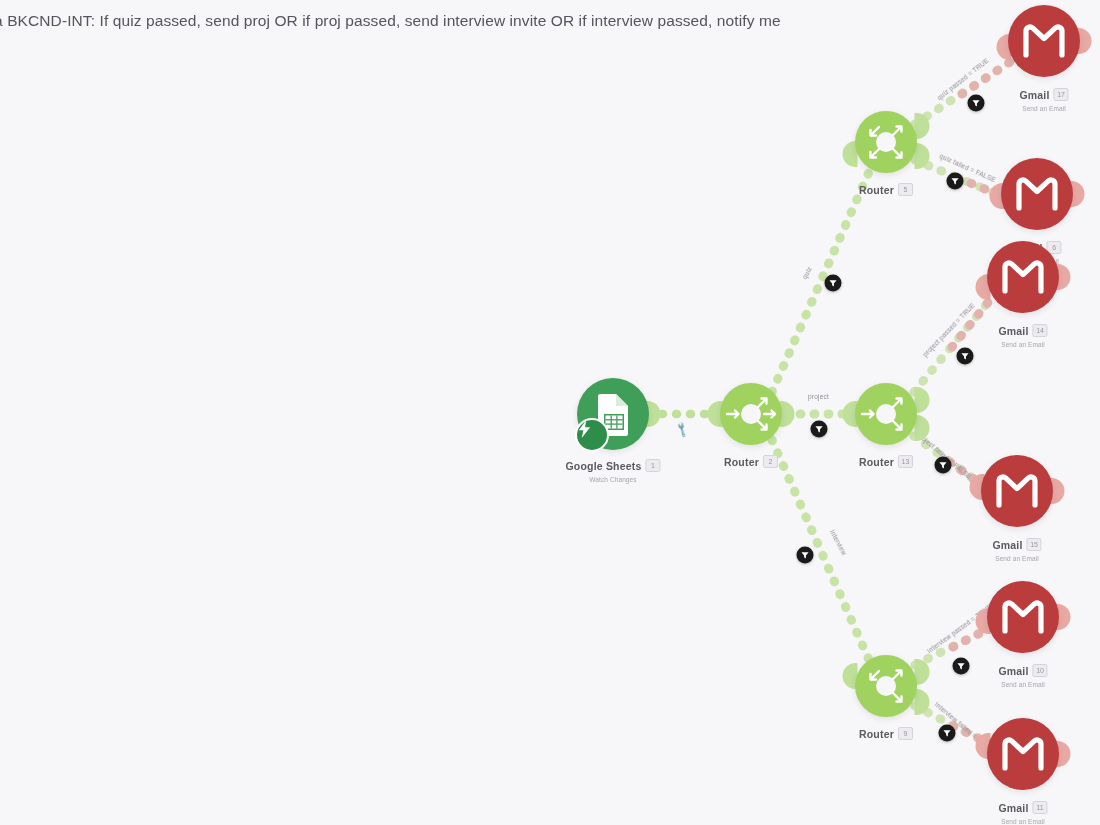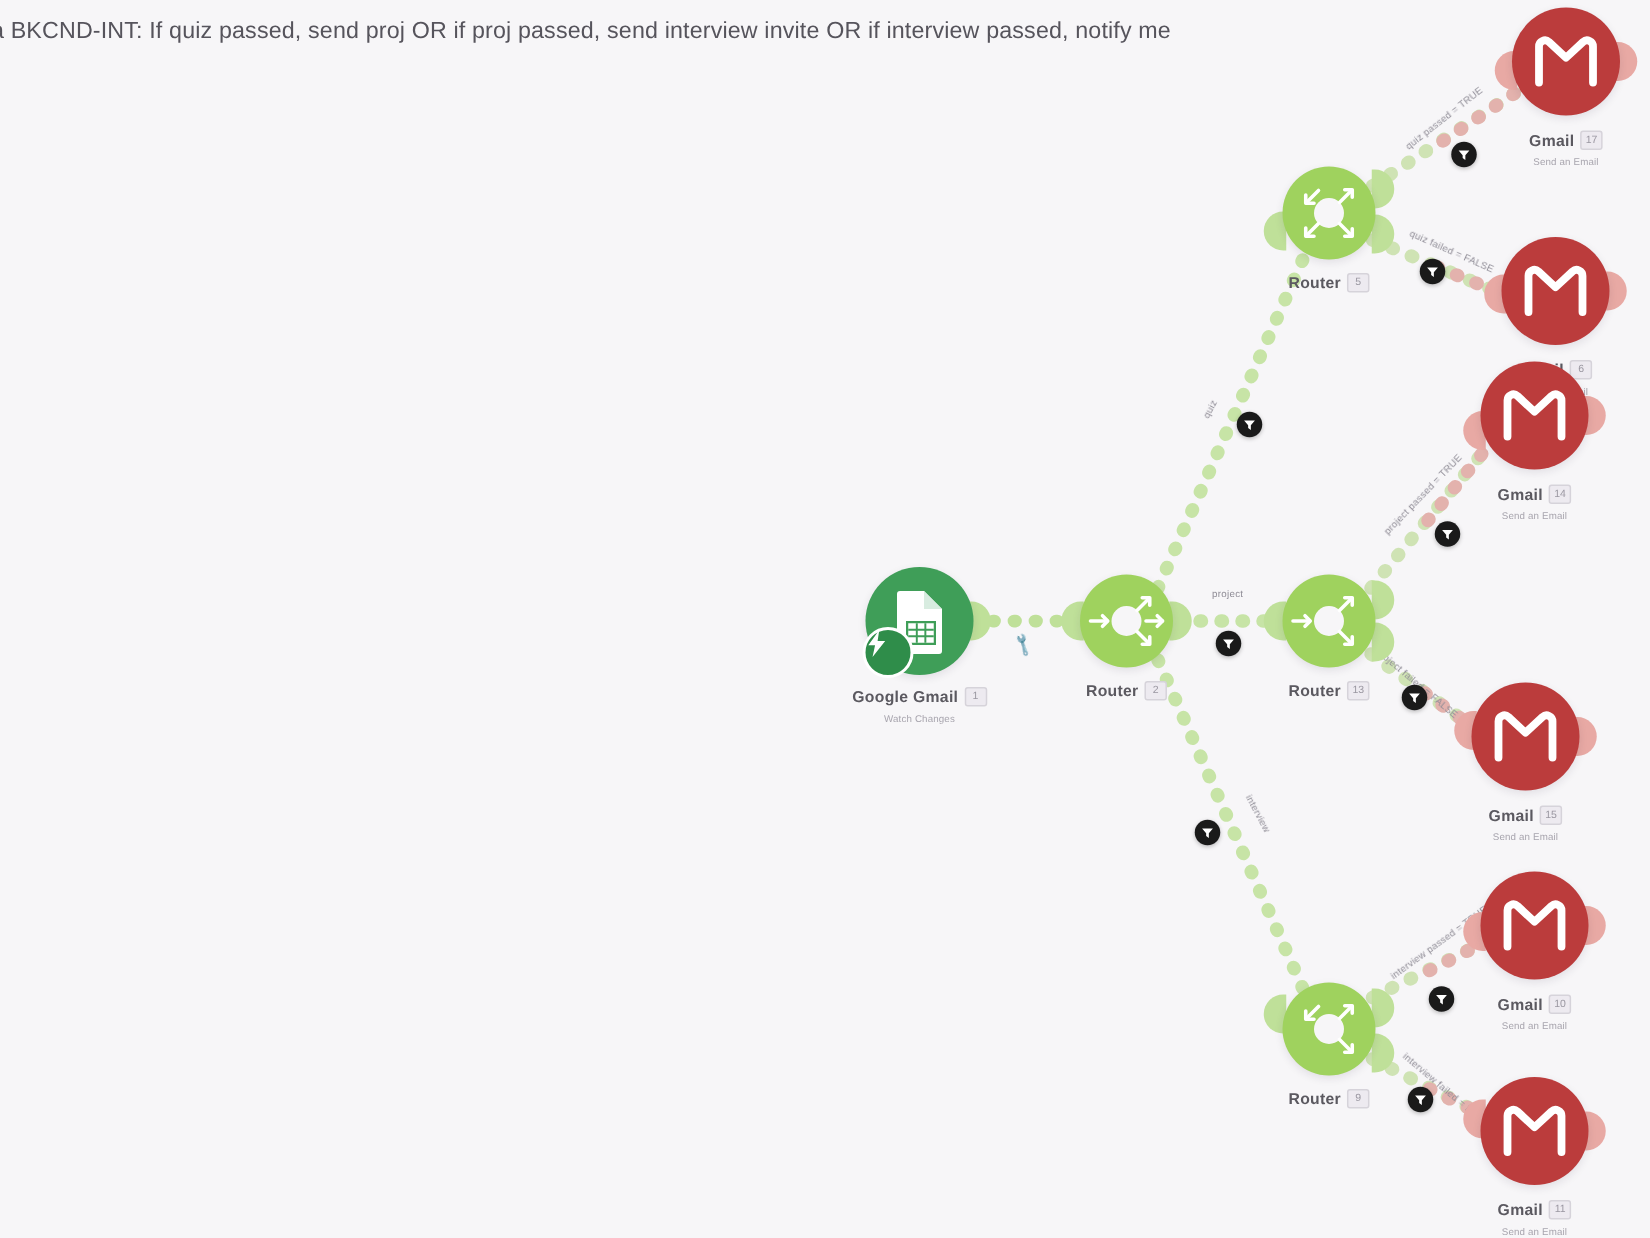--- a/index.html
+++ b/index.html
@@ -262,21 +262,21 @@
           <line x1="39.9" y1="37.5" x2="39.9" y2="50.5"></line>
         </g>
       </svg>
       <div class="bolt-badge">
         <svg width="15" height="18" viewBox="0 0 12 16">
             <polygon points="7.5,0 1,9 5,9 3.5,16 11,6.5 6.5,6.5" fill="#ffffff"></polygon>
           </svg>
       </div>
     </div>
     <div class="label" style="left:0;top:42px;">
-      <span class="name">Google Gmail</span><span class="chip">1</span>
+      <span class="name">Google Sheets</span><span class="chip">1</span>
       <span class="sub">Watch Changes</span>
     </div>
   </div>
 
   <div class="wrench" style="left:682px;top:430px;">🔧</div>
 
   <div class="node" style="left:751px;top:414px;">
     <div class="port left green" style="left:-36px;top:0;"></div>
     <div class="port right green" style="left:36px;top:0;"></div>
     <div class="bubble router-circle" style="left:0;top:0;">

